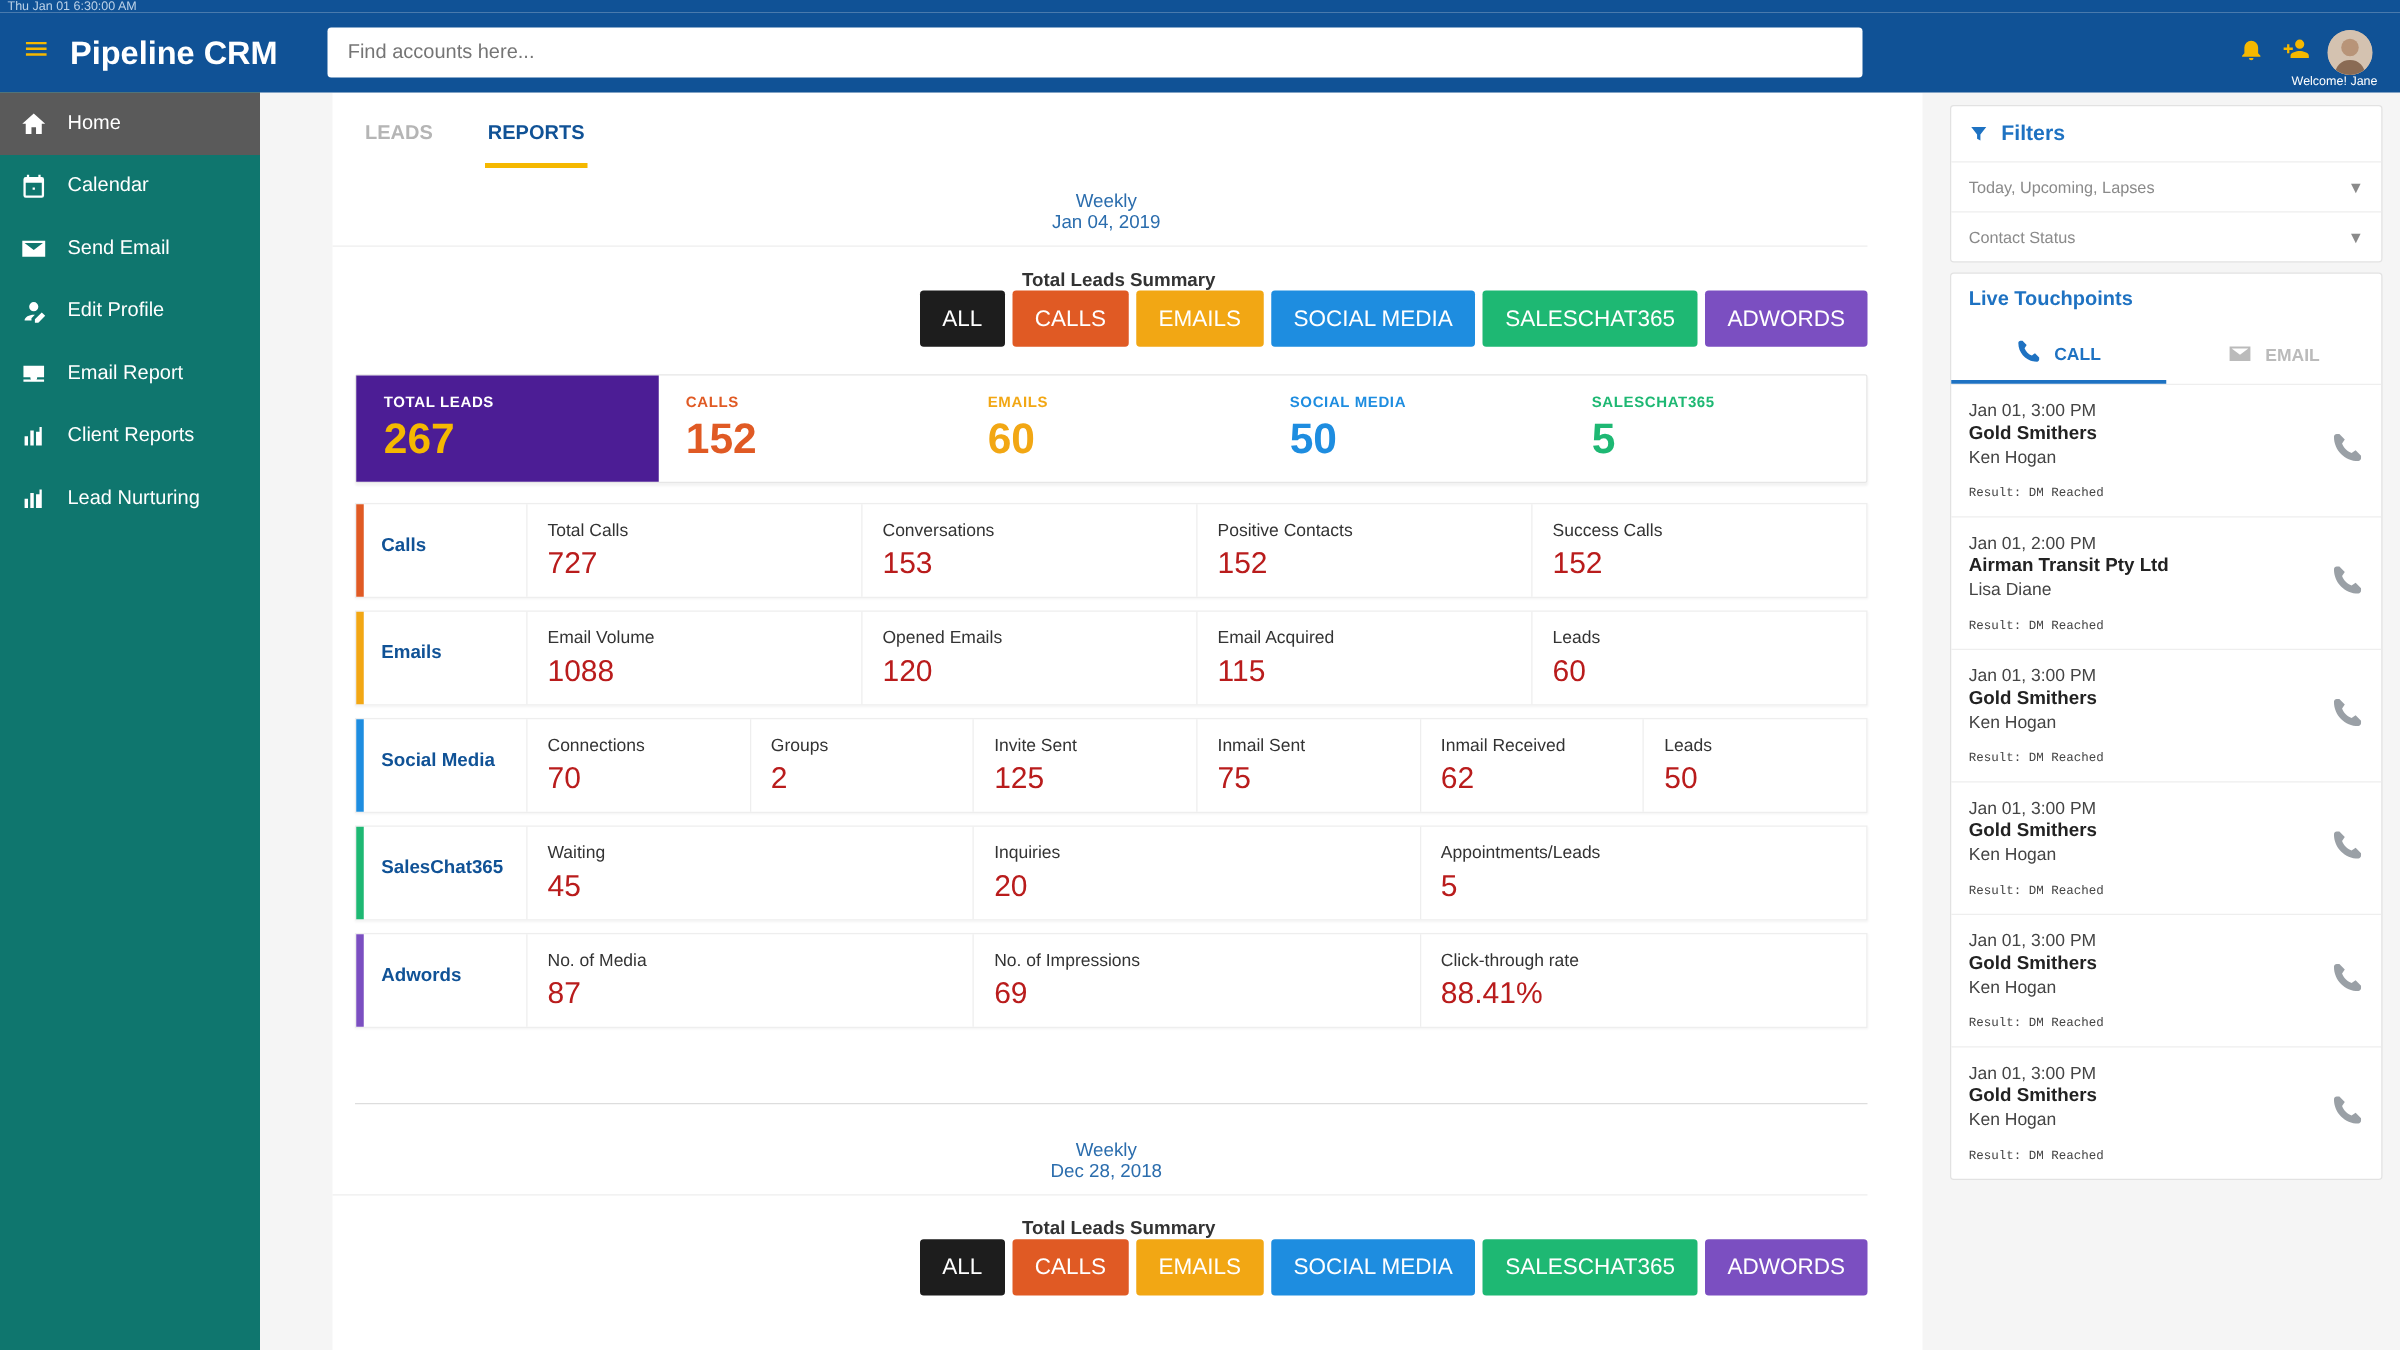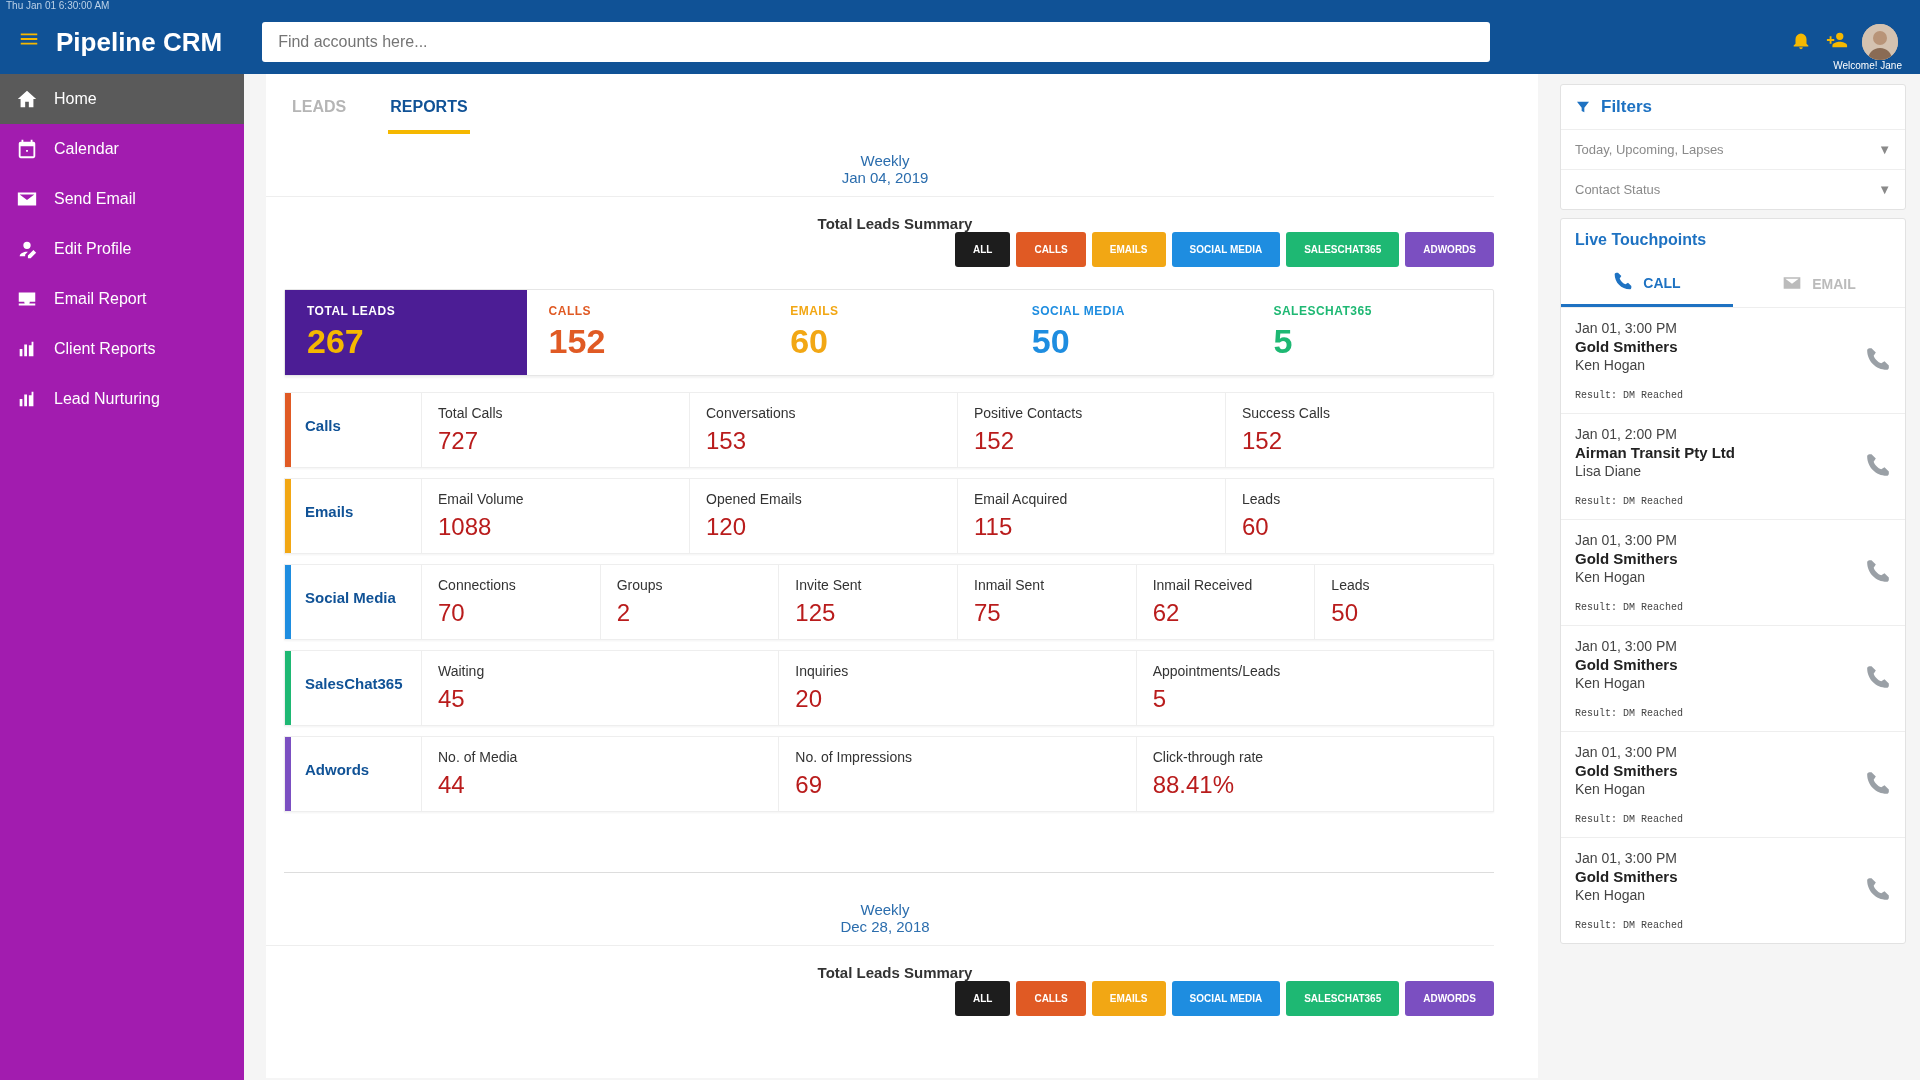--- a/index.html
+++ b/index.html
@@ -11,21 +11,21 @@
 .hamburger { color:#f5b800; font-size:22px; cursor:pointer; padding:6px;}
 .brand { color: #fff; font-size: 26px; font-weight: bold; margin-left: 10px; }
 .search-wrap { flex:1; margin-left: 40px; margin-right: 300px; }
 .search-wrap input { width: 100%; height: 40px; border: none; border-radius: 3px; padding: 0 16px; font-size: 16px; color:#888;}
 .header-right { display:flex; align-items:center; gap:14px; padding-right:10px;}
 .header-right .ico { color:#f5b800; font-size:20px;}
 .avatar { width:36px; height:36px; border-radius:50%; background:#cbb8a8; overflow:hidden;}
 .welcome { color:#fff; font-size:10px; position:absolute; top:60px; right:18px;}
 
 
-.sidebar { position:absolute; top:74px; left:0; width:244px; bottom:0; background:#a21caf; color:#fff;}
+.sidebar { position:absolute; top:74px; left:0; width:208px; bottom:0; background:#0f766e; color:#fff;}
 .side-item { display:flex; align-items:center; gap:16px; padding:14px 16px; font-size:16px; cursor:pointer;}
 .side-item.active { background:#5a5a5a; }
 .side-item .ico { width:22px; height:22px; display:flex; align-items:center; justify-content:center; }
 .side-item svg { fill:#fff; }
 
 
 .main { position:absolute; top:74px; left:244px; right:0; bottom:0; display:flex; }
 .content-wrap { flex:1; position:relative; overflow:hidden; }
 .content { position:absolute; inset:0; overflow-y:auto; padding:0 0px; }
 
@@ -33,21 +33,21 @@
 .tabs { display:flex; border-bottom:0; padding:14px 0 0 24px; gap:40px;}
 .tab { font-size:16px; font-weight:bold; color:#b5b5b5; padding:10px 2px 14px; cursor:pointer;}
 .tab.active { color:#105296; border-bottom:4px solid #f5b800;}
 
 .report-block { padding:10px 0 40px;}
 .rb-head { display:flex; justify-content:space-between; align-items:center; padding:8px 20px 10px 30px; border-bottom:1px solid #eee; margin:0 44px 0 0;flex-direction:column;}
 .rb-head a { color:#2b6dad; text-decoration:none; font-size:15px;}
 .rb-sub { display:flex; align-items:center; padding:18px 44px 22px 30px;flex-direction:column; }
 .rb-sub .title { font-weight:bold; font-size:15px; color:#333; }
 .chips { margin-left:auto; display:flex; gap:6px;}
-.chip { color:#fff; font-size:10px; font-weight:bold; padding:12px 18px; border-radius:3px; cursor:pointer;}
+.chip { color:#fff; font-size:18px; font-weight:normal; padding:12px 18px; border-radius:3px; cursor:pointer;}
 .chip.all{background:#1d1d1d;} .chip.calls{background:#e05a24;} .chip.emails{background:#f2a714;}
 .chip.social{background:#1e8de0;} .chip.sales{background:#1eb873;} .chip.adw{background:#7b4fc1;}
 
 .metric-row{display:flex;margin:0 44px 16px 18px;border:1px solid #e6e6e6;border-radius:2px;box-shadow:0 2px 2px rgba(0,0,0,.05);}
 .metric-row>div{flex:1;padding:14px 22px;}
 .metric-row .lbl{font-size:12px;font-weight:bold;letter-spacing:.5px;}
 .metric-row .val{font-size:34px;font-weight:bold;margin-top:4px;}
 .metric-row .m0{background:#4c1d95;color:#fff;}
 .metric-row .m0 .lbl{color:#fff;} .metric-row .m0 .val{color:#f5b800;}
 .metric-row .m1 .lbl{color:#e05a24;} .metric-row .m1 .val{color:#e05a24;}
@@ -321,21 +321,21 @@
                     <div class="cv">5</div>
                   </div>
                 </div>
               </div>
               <div class="stat-card">
                 <div class="edge adw"></div>
                 <div class="cat">Adwords</div>
                 <div class="cells">
                   <div class="cell">
                     <div class="cl">No. of Media</div>
-                    <div class="cv">44</div>
+                    <div class="cv">87</div>
                   </div>
                   <div class="cell">
                     <div class="cl">No. of Impressions</div>
                     <div class="cv">69</div>
                   </div>
                   <div class="cell">
                     <div class="cl">Click-through rate</div>
                     <div class="cv">88.41%</div>
                   </div>
                 </div>

